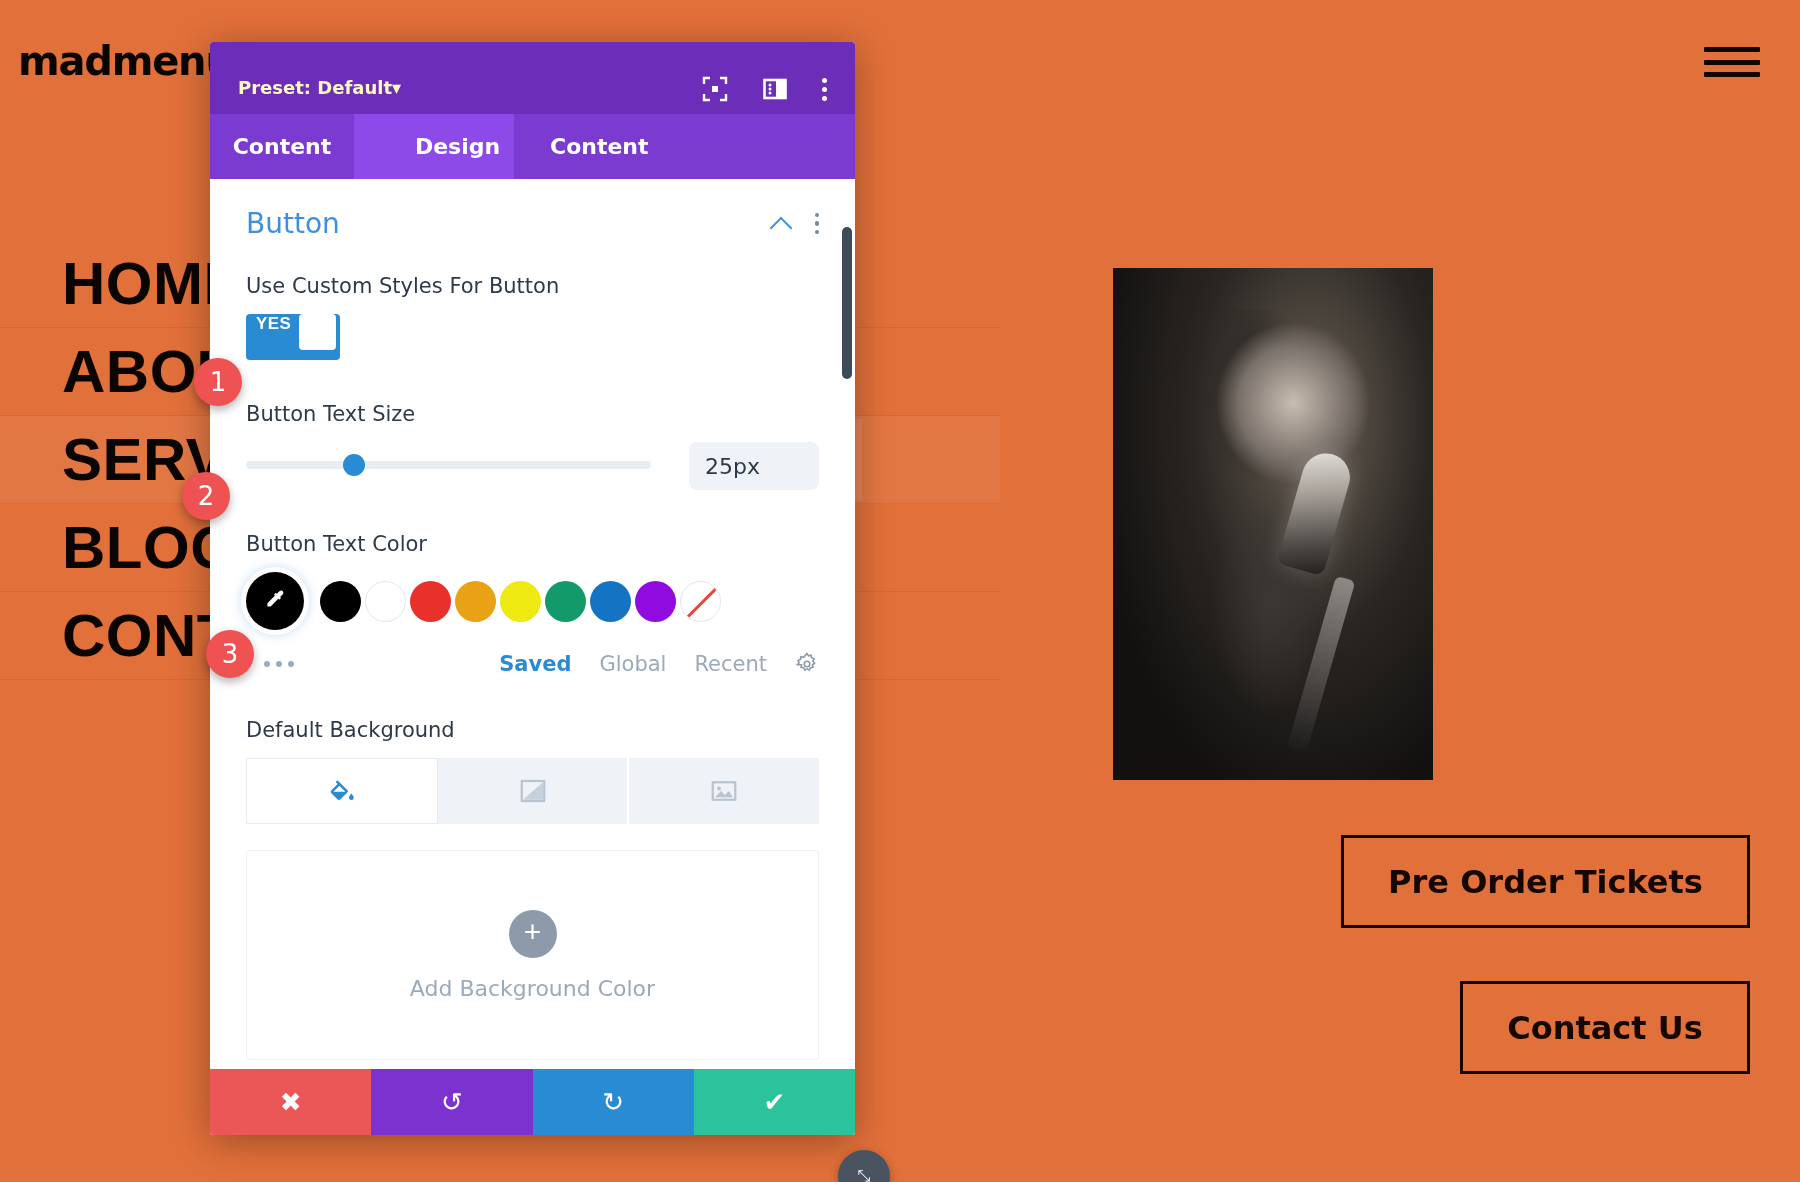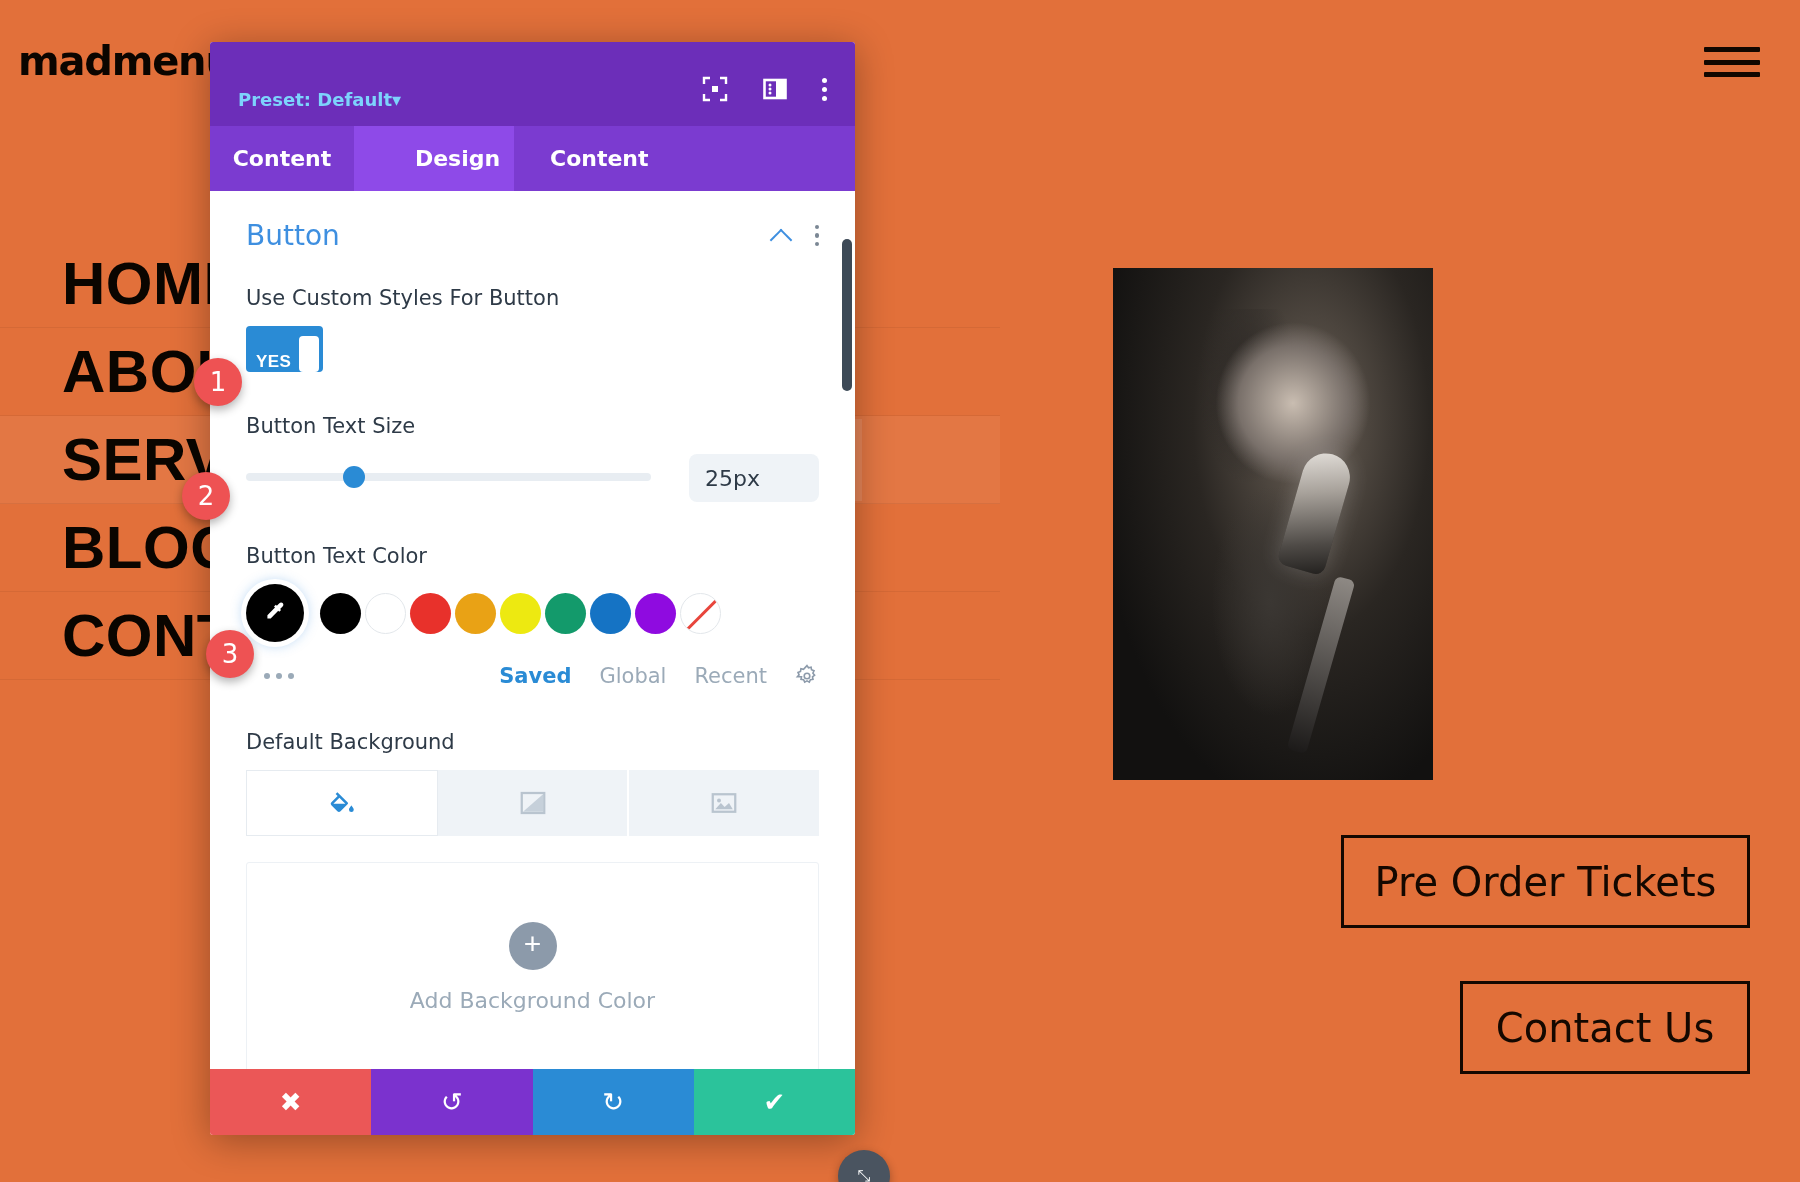--- a/index.html
+++ b/index.html
@@ -79,23 +79,23 @@
     background: linear-gradient(180deg,#8e8984,#1c1a19);
     transform: rotate(16deg);
     border-radius: 6px;
   }
 
   .cta {
     position: absolute;
     border: 3px solid #140800;
     background: transparent;
     color: #140800;
-    font-size: 40px;
-    font-family: "DejaVu Sans", sans-serif;
-    font-weight: 400;
+    font-size: 32px;
+    font-family: "DejaVu Sans", sans-serif;
+    font-weight: 700;
     display: flex; align-items: center; justify-content: center;
     cursor: pointer;
   }
   .cta-1 { left: 1341px; top: 835px; width: 409px; height: 93px; }
   .cta-2 { left: 1460px; top: 981px; width: 290px; height: 93px; }
 
   
   .modal {
     position: absolute; left: 210px; top: 42px;
     width: 645px; height: 1093px;
@@ -109,22 +109,22 @@
     background: #6C2EB9;
     padding: 26px 28px 16px 28px;
     position: relative;
   }
   .modal-title {
     color: #fff; font-size: 30px; font-weight: 700;
     font-family: "DejaVu Sans", sans-serif;
     letter-spacing: -.2px;
   }
   .modal-preset {
-    color: #7dd3fc; font-size: 18px; font-weight: 700;
-    margin-top: 21px; cursor: pointer;
+    color: #fef9c3; font-size: 18px; font-weight: 700;
+    margin-top: 9px; cursor: pointer;
     font-family: "DejaVu Sans", sans-serif;
   }
   .head-icons {
     position: absolute; right: 28px; top: 34px;
     display: flex; align-items: center; gap: 34px;
   }
   .hicon { cursor: pointer; display: flex; align-items: center; justify-content: center; }
   .kebab { display: flex; flex-direction: column; gap: 4px; }
   .kebab i { width: 5px; height: 5px; background: #fff; border-radius: 50%; display: block; }
 
@@ -169,22 +169,22 @@
   }
   .kebab-dark { display: flex; flex-direction: column; gap: 4px; cursor: pointer; }
   .kebab-dark i { width: 4.5px; height: 4.5px; background: #7b8794; border-radius: 50%; display: block; }
 
   .field-label {
     font-size: 21px; color: #2E3A47; margin-bottom: 16px;
     font-family: "DejaVu Sans", sans-serif;
   }
 
   .toggle {
-    width: 77px; height: 46px; background: #2A8BD5;
-    border-radius: 4px; display: flex; align-items: flex-end;
+    width: 94px; height: 46px; background: #2A8BD5;
+    border-radius: 4px; display: flex; align-items: flex-start;
     padding: 0 4px; cursor: pointer;
   }
   .toggle .lbl { color: #fff; font-size: 17px; font-weight: 700; padding: 0 8px 0 6px; letter-spacing: .4px; }
   .toggle .knob { width: 38px; height: 36px; background: #fff; border-radius: 4px; }
 
   .blk { margin-top: 42px; }
 
   .slider-row { display: flex; align-items: center; gap: 38px; }
   .slider { flex: 1; position: relative; height: 10px; }
   .slider .track { position: absolute; left: 0; right: 0; top: 0; height: 8px; background: #E8EDF2; border-radius: 4px; }

